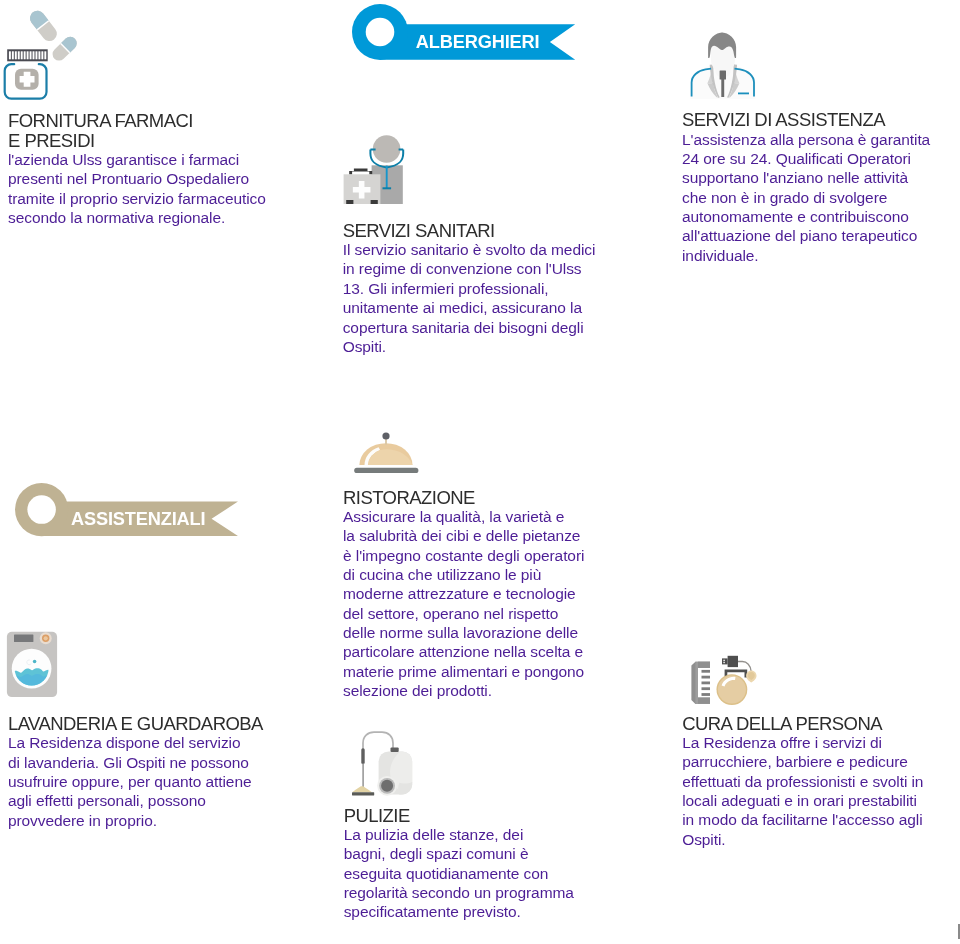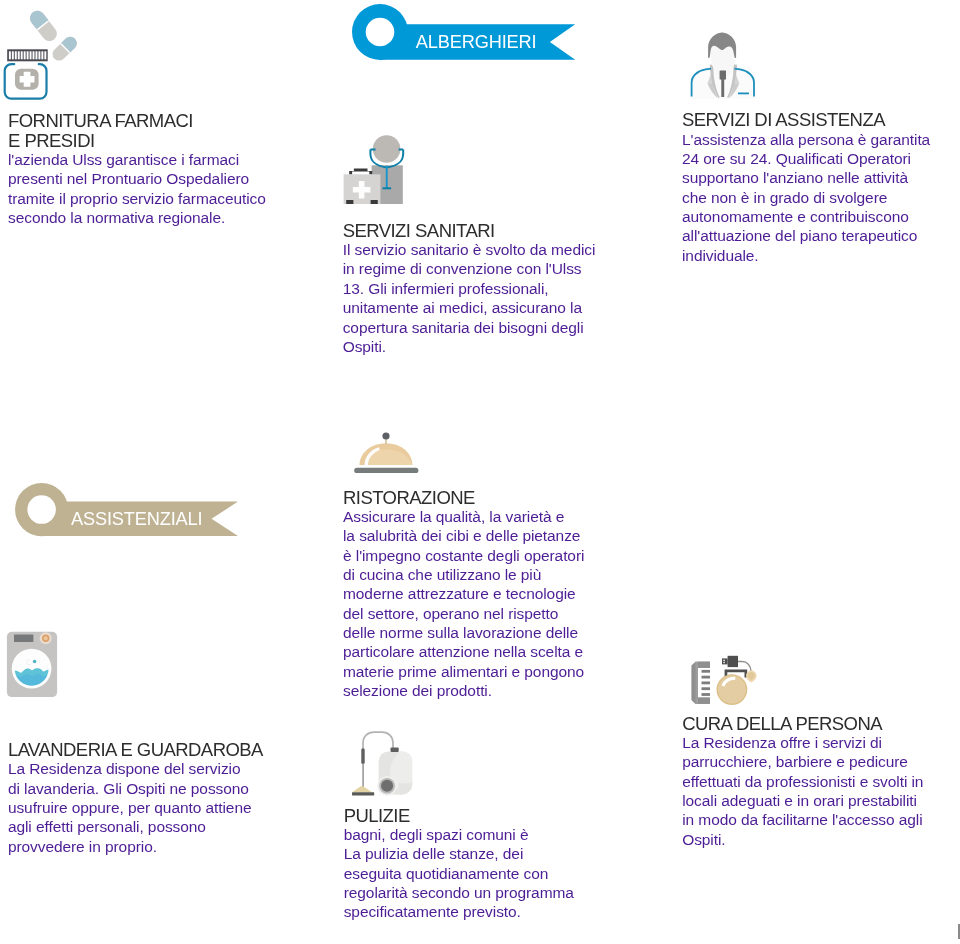--- a/index.html
+++ b/index.html
@@ -5,21 +5,21 @@
 html,body{margin:0;padding:0;background:#ffffff;}
 body{width:960px;height:944px;font-family:"Liberation Sans",sans-serif;}
 .page{position:relative;width:960px;height:944px;overflow:hidden;background:#ffffff;}
 .blk{position:absolute;}
 .ttl{font-weight:normal;font-size:18.5px;line-height:19.35px;letter-spacing:-0.55px;color:#2d2d2d;}
 .ttl .ln{display:block;white-space:pre;}
 .bdy{font-size:15.5px;line-height:19.35px;letter-spacing:-0.08px;color:#4c1d95;}
 .bdy .ln{display:block;white-space:pre;}
 .icon{position:absolute;line-height:0;}
 .banner{position:absolute;line-height:0;}
-.banner-label{position:absolute;font-weight:normal;font-size:18.2px;letter-spacing:-0.15px;color:#ffffff;white-space:pre;line-height:1;}
+.banner-label{position:absolute;font-weight:bold;font-size:18.2px;letter-spacing:-0.15px;color:#ffffff;white-space:pre;line-height:1;}
 .pagenum{position:absolute;font-size:17px;letter-spacing:0.3px;color:#6f6f6f;line-height:1;margin-left:21px;}
 .pagebar{position:absolute;background:#8a8a8a;}
 svg{display:block;}
 </style>
 </head>
 <body>
 
 <div class="page">
 <div class="banner" style="left:352.3px;top:4.3px;">
 <svg width="224.2" height="57.0" viewBox="0 0 224.2 57.0">
@@ -265,39 +265,39 @@
         <span class="ln">è l'impegno costante degli operatori</span>
         <span class="ln">di cucina che utilizzano le più</span>
         <span class="ln">moderne attrezzature e tecnologie</span>
         <span class="ln">del settore, operano nel rispetto</span>
         <span class="ln">delle norme sulla lavorazione delle</span>
         <span class="ln">particolare attenzione nella scelta e</span>
         <span class="ln">materie prime alimentari e pongono</span>
         <span class="ln">selezione dei prodotti.</span>
       </div>
 </div>
-<div class="blk" style="left:7.9px;top:714.1px;margin-top:26px;">
+<div class="blk" style="left:7.9px;top:714.1px;">
 <div class="ttl">
         <span class="ln">LAVANDERIA E GUARDAROBA</span>
       </div>
 <div class="bdy">
         <span class="ln">La Residenza dispone del servizio</span>
         <span class="ln">di lavanderia. Gli Ospiti ne possono</span>
         <span class="ln">usufruire oppure, per quanto attiene</span>
         <span class="ln">agli effetti personali, possono</span>
         <span class="ln">provvedere in proprio.</span>
       </div>
 </div>
 <div class="blk" style="left:343.7px;top:805.7px;">
 <div class="ttl">
         <span class="ln">PULIZIE</span>
       </div>
 <div class="bdy">
+        <span class="ln">La pulizia delle stanze, dei</span>
         <span class="ln">bagni, degli spazi comuni è</span>
-        <span class="ln">La pulizia delle stanze, dei</span>
         <span class="ln">eseguita quotidianamente con</span>
         <span class="ln">regolarità secondo un programma</span>
         <span class="ln">specificatamente previsto.</span>
       </div>
 </div>
 <div class="blk" style="left:682.2px;top:713.6px;">
 <div class="ttl">
         <span class="ln">CURA DELLA PERSONA</span>
       </div>
 <div class="bdy">

